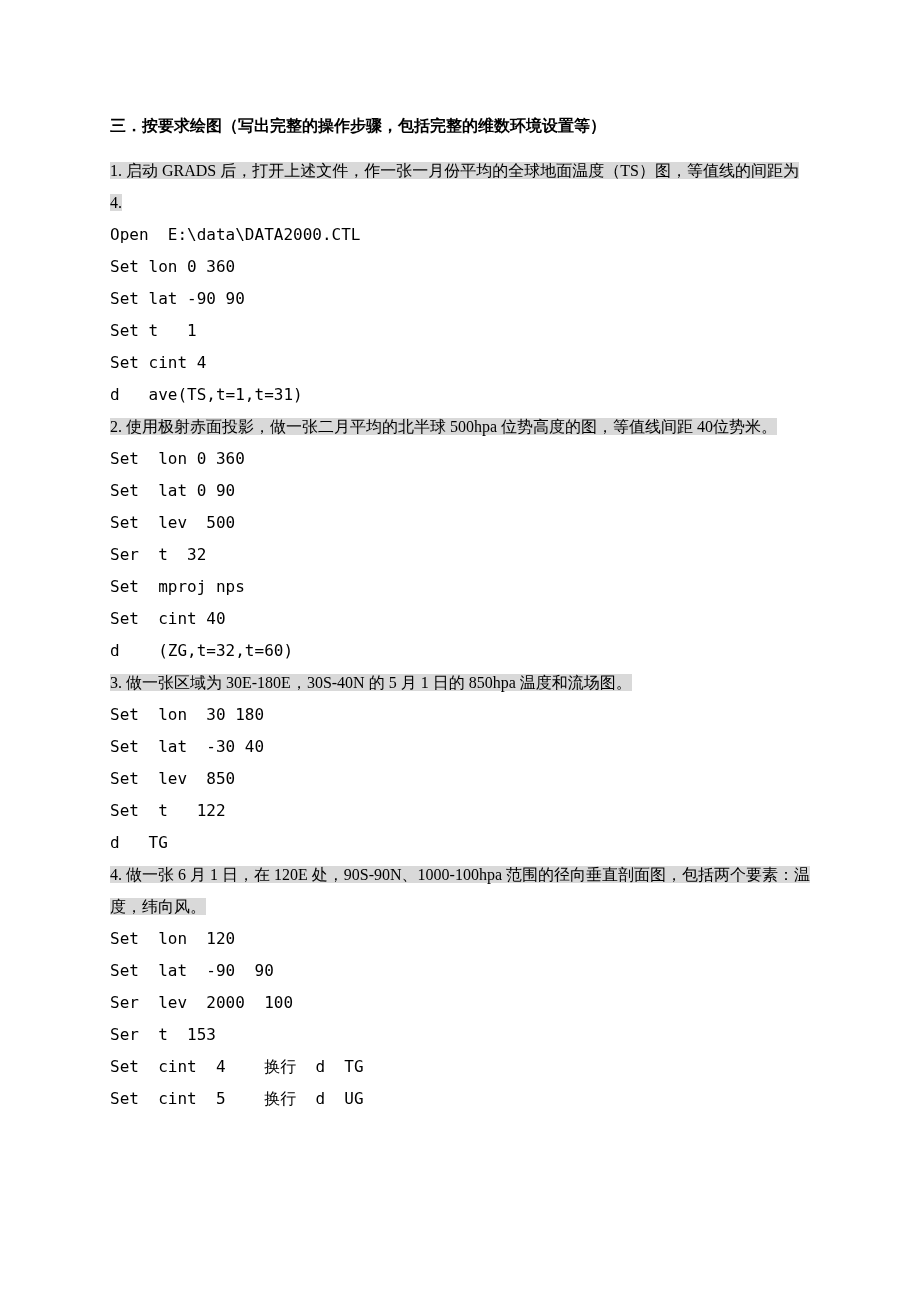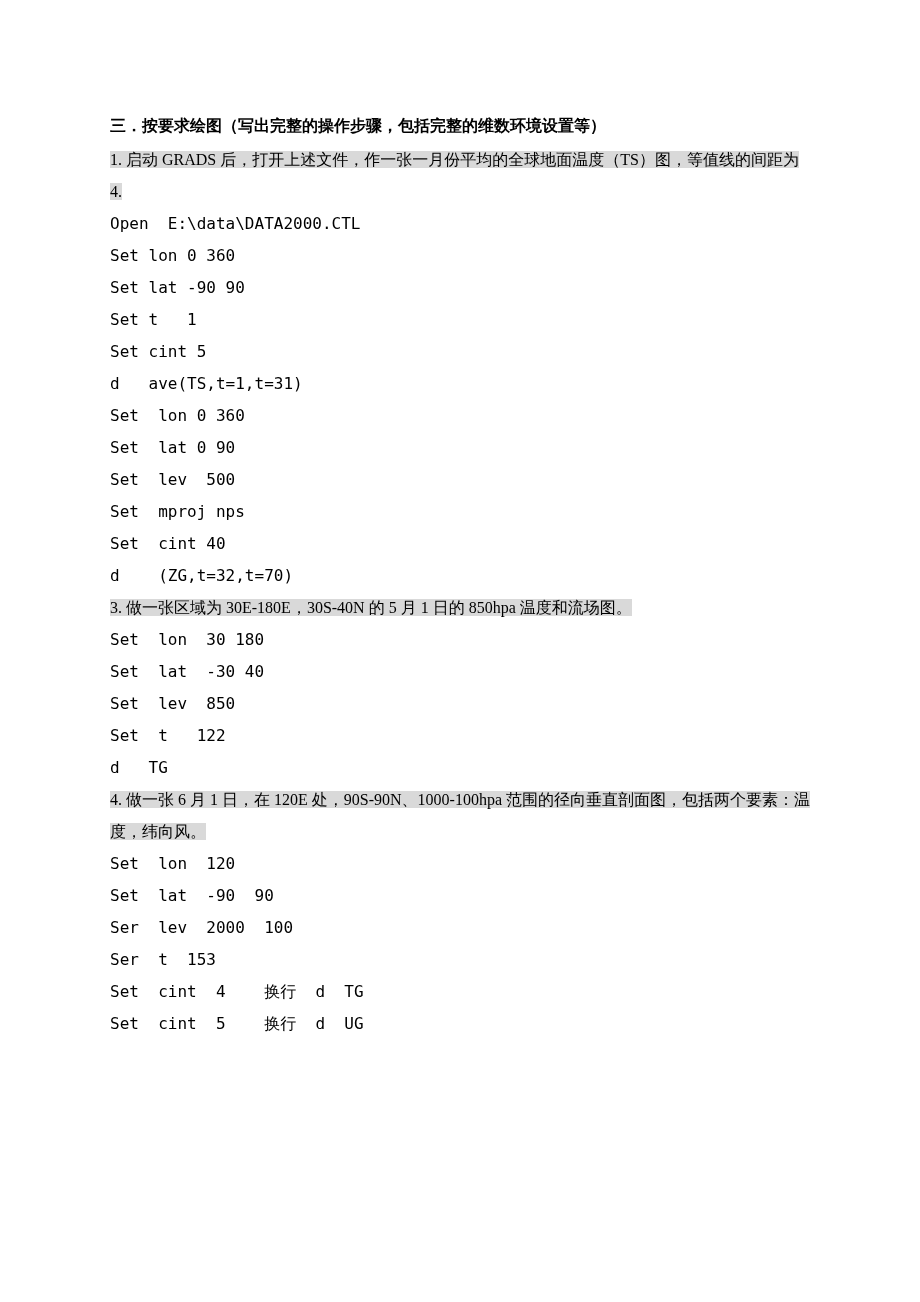--- a/index.html
+++ b/index.html
@@ -12,21 +12,21 @@
       width: 920px;
       margin: 0 auto;
       padding: 110px 110px 40px 110px;
       font-family: "SimSun", "宋体", serif;
       font-size: 16px;
       line-height: 2.0;
       color: #000;
     }
     .heading {
       font-weight: bold;
-      margin-bottom: 2px;
+      margin-bottom: 13px;
       font-family: Liberation Serif, serif;
     }
     .question {
       background: #d9d9d9;
     }
     .line {
       white-space: pre;
       font-family: "SimSun", "宋体", monospace;
     }
     .answer {
@@ -38,33 +38,35 @@
 
 <div class="heading">三．按要求绘图（写出完整的操作步骤，包括完整的维数环境设置等）</div>
 
 <div>
   <span class="question">1. 启动 GRADS 后，打开上述文件，作一张一月份平均的全球地面温度（TS）图，等值线的间距为 4.</span>
   <div class="answer">
     <div class="line">Open  E:\data\DATA2000.CTL</div>
     <div class="line">Set lon 0 360</div>
     <div class="line">Set lat -90 90</div>
     <div class="line">Set t   1</div>
-    <div class="line">Set cint 5</div>
+    <div class="line">Set cint 4</div>
     <div class="line">d   ave(TS,t=1,t=31)</div>
   </div>
 </div>
 
 <div>
+  <span class="question">2. 使用极射赤面投影，做一张二月平均的北半球 500hpa 位势高度的图，等值线间距 40位势米。</span>
   <div class="answer">
     <div class="line">Set  lon 0 360</div>
     <div class="line">Set  lat 0 90</div>
     <div class="line">Set  lev  500</div>
+    <div class="line">Ser  t  32</div>
     <div class="line">Set  mproj nps</div>
     <div class="line">Set  cint 40</div>
-    <div class="line">d    (ZG,t=32,t=70)</div>
+    <div class="line">d    (ZG,t=32,t=60)</div>
   </div>
 </div>
 
 <div>
   <span class="question">3. 做一张区域为 30E-180E，30S-40N 的 5 月 1 日的 850hpa 温度和流场图。</span>
   <div class="answer">
     <div class="line">Set  lon  30 180</div>
     <div class="line">Set  lat  -30 40</div>
     <div class="line">Set  lev  850</div>
     <div class="line">Set  t   122</div>

